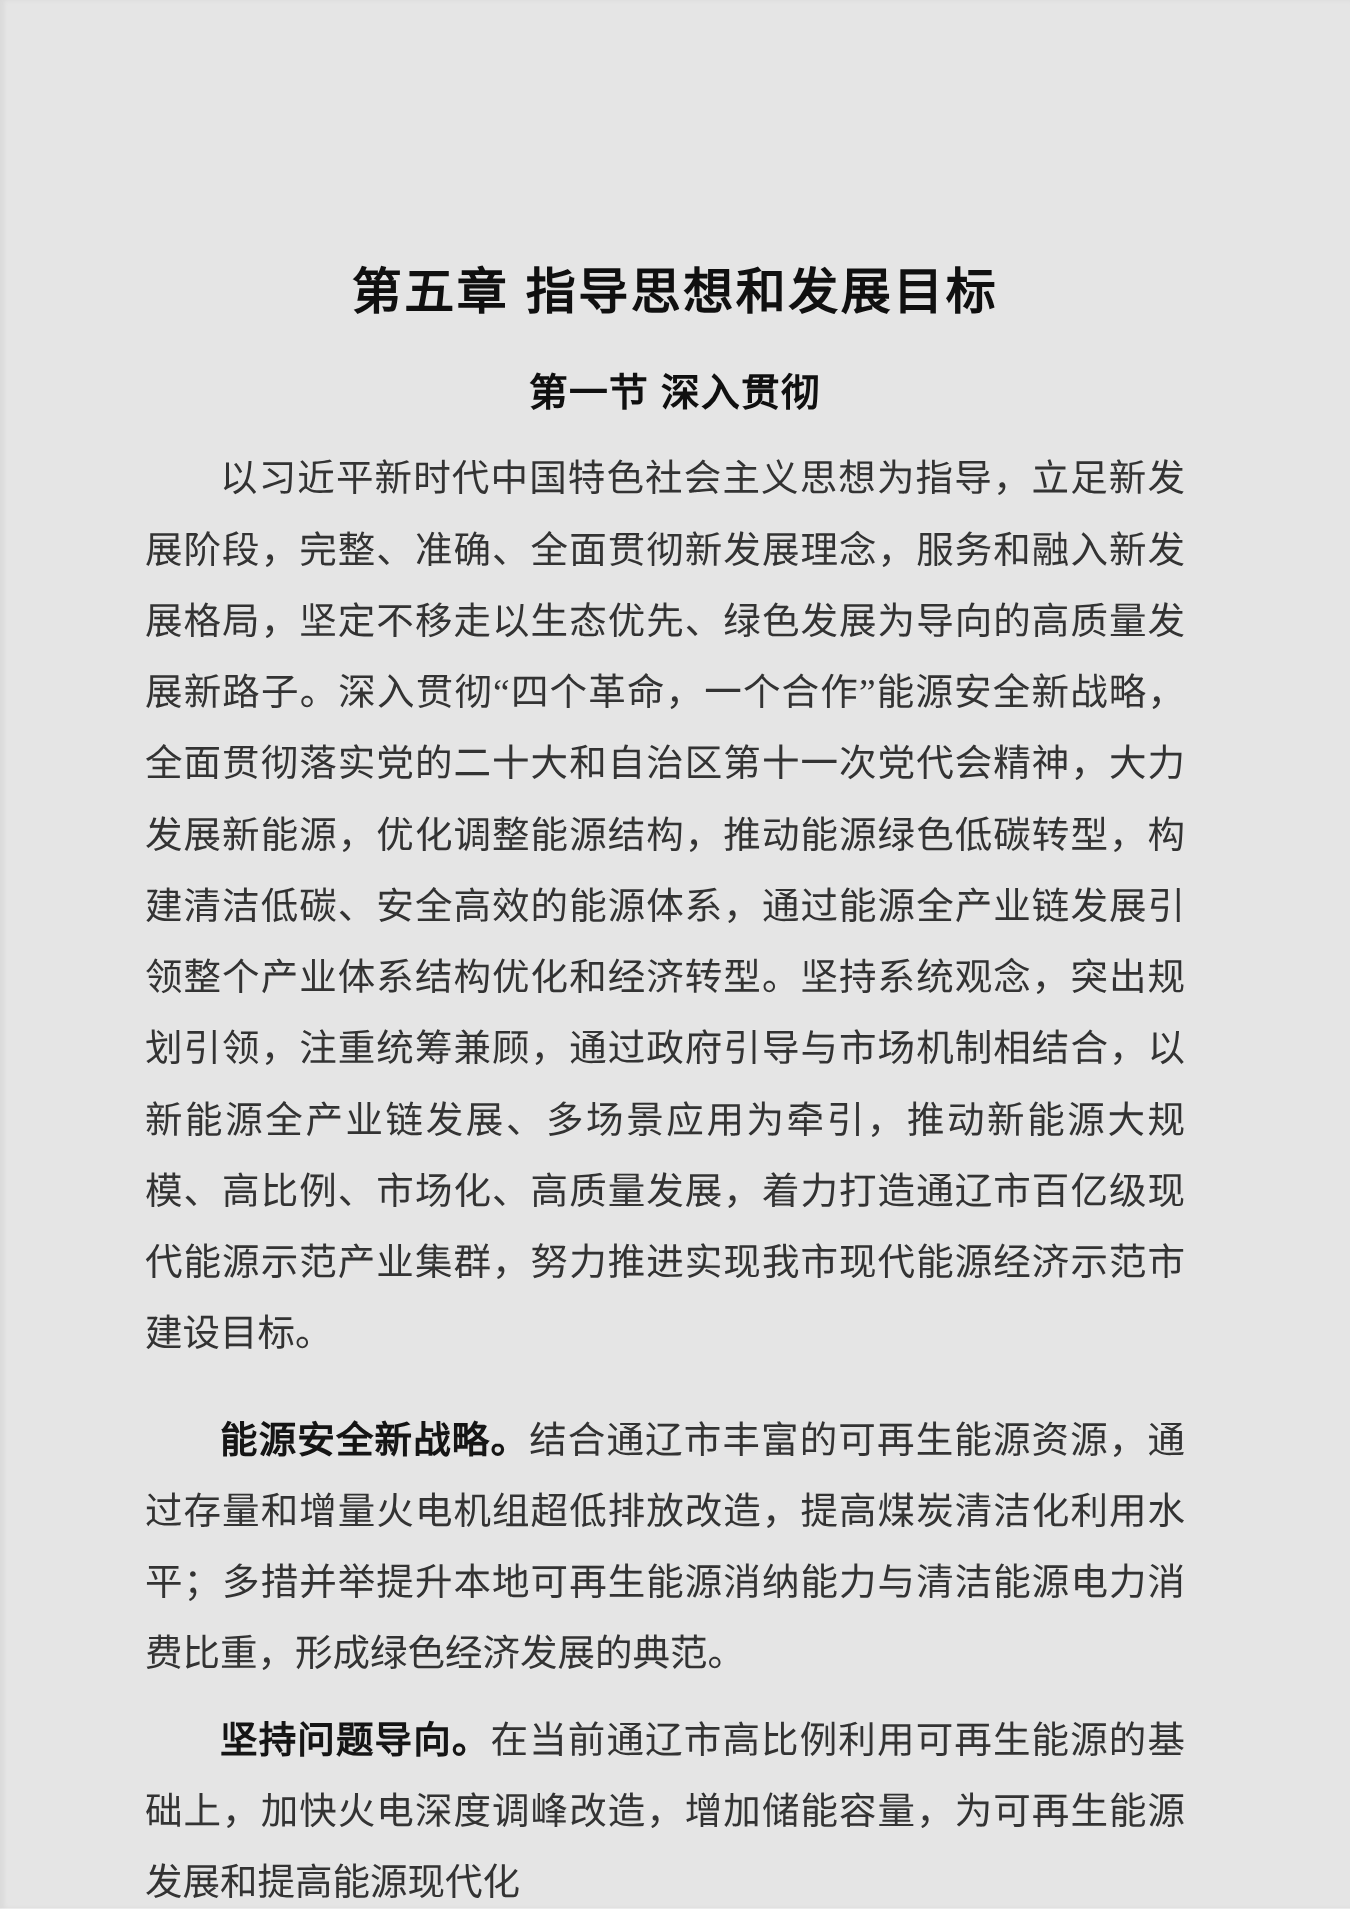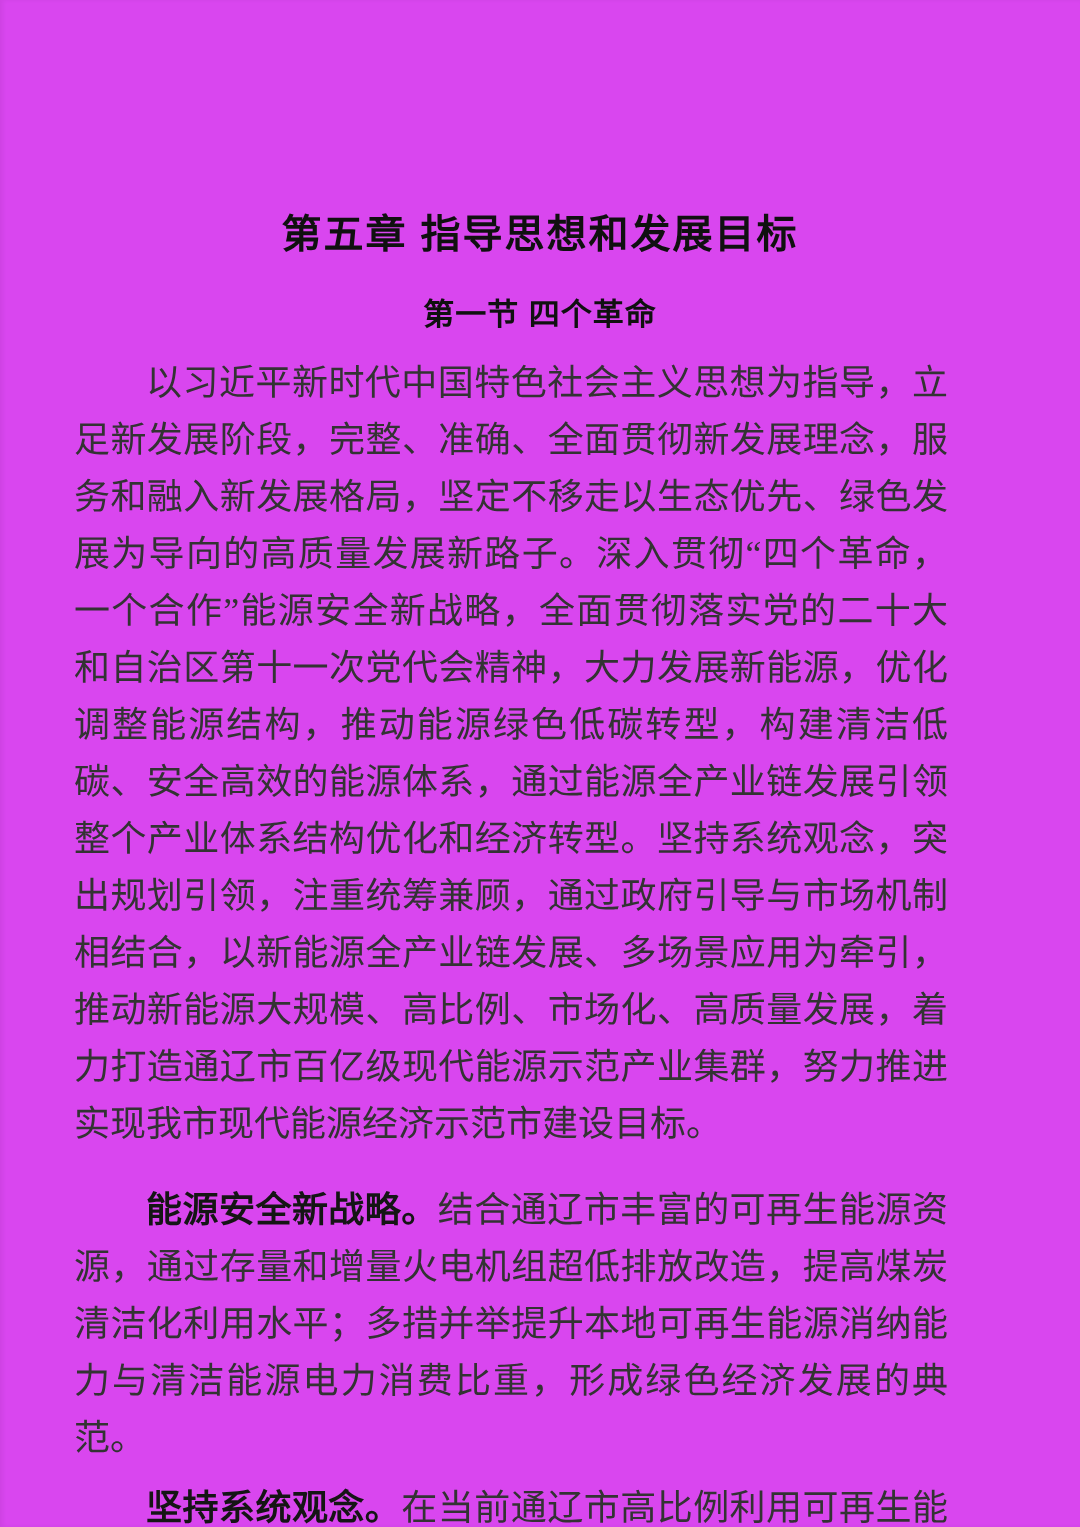--- a/index.html
+++ b/index.html
@@ -5,21 +5,21 @@
   html, body {
     margin: 0;
     padding: 0;
     background: #ffffff;
   }
   .page {
     position: relative;
     width: 1080px;
     height: 1527px;
     margin: 0 auto;
-    background: #d946ef;
+    background: #e5e5e5;
     overflow: hidden;
     font-family: "Liberation Serif", "DejaVu Serif", serif;
     color: #2f2f2f;
     box-shadow: inset 3px 0 4px rgba(0,0,0,0.05);
   }
   .chapter-title {
     margin: 0;
     padding-top: 208px;
     text-align: center;
     font-family: "Liberation Sans", "DejaVu Sans", sans-serif;
@@ -36,22 +36,22 @@
     font-weight: 700;
     font-size: 31px;
     line-height: 38px;
     color: #101010;
     letter-spacing: 1px;
   }
   .section-title.second {
     margin-top: 14px;
   }
   .body-par {
-    margin: 0 132px 0 74px;
-    font-size: 36px;
+    margin: 0 132px 0 116px;
+    font-size: 30px;
     line-height: 57px;
     text-align: justify;
     text-justify: inter-character;
     text-indent: 2em;
     color: #333333;
   }
   .body-par.first {
     margin-top: 21px;
   }
   .body-par.green {
@@ -66,22 +66,22 @@
     color: #151515;
   }
 </style>
 </head>
 <body>
 
 <div class="page">
 
   <h1 class="chapter-title">第五章 指导思想和发展目标</h1>
 
-  <h2 class="section-title first">第一节 四个革命</h2>
+  <h2 class="section-title first">第一节 深入贯彻</h2>
 
   <p class="body-par first"><span>以习近平新时代中国特色社会主义思想为指导，立足新发展阶段，完整、准确、全面贯彻新发展理念，服务和融入新发展格局，坚定不移走以生态优先、绿色发展为导向的高质量发展新路子。深入贯彻“四个革命，一个合作”能源安全新战略，全面贯彻落实党的二十大和自治区第十一次党代会精神，大力发展新能源，优化调整能源结构，推动能源绿色低碳转型，构建清洁低碳、安全高效的能源体系，通过能源全产业链发展引领整个产业体系结构优化和经济转型。坚持系统观念，突出规划引领，注重统筹兼顾，通过政府引导与市场机制相结合，以新能源全产业链发展、多场景应用为牵引，推动新能源大规模、高比例、市场化、高质量发展，着力打造通辽市百亿级现代能源示范产业集群，努力推进实现我市现代能源经济示范市建设目标。</span></p>
 
 
   <p class="body-par green"><b class="lead">能源安全新战略。</b><span>结合通辽市丰富的可再生能源资源，通过存量和增量火电机组超低排放改造，提高煤炭清洁化利用水平；多措并举提升本地可再生能源消纳能力与清洁能源电力消费比重，形成绿色经济发展的典范。</span></p>
 
-  <p class="body-par problem"><b class="lead">坚持系统观念。</b><span>在当前通辽市高比例利用可再生能源的基础上，加快火电深度调峰改造，增加储能容量，为可再生能源发展和提高能源现代化</span></p>
+  <p class="body-par problem"><b class="lead">坚持问题导向。</b><span>在当前通辽市高比例利用可再生能源的基础上，加快火电深度调峰改造，增加储能容量，为可再生能源发展和提高能源现代化</span></p>
 
 </div>
 
 </body></html>

